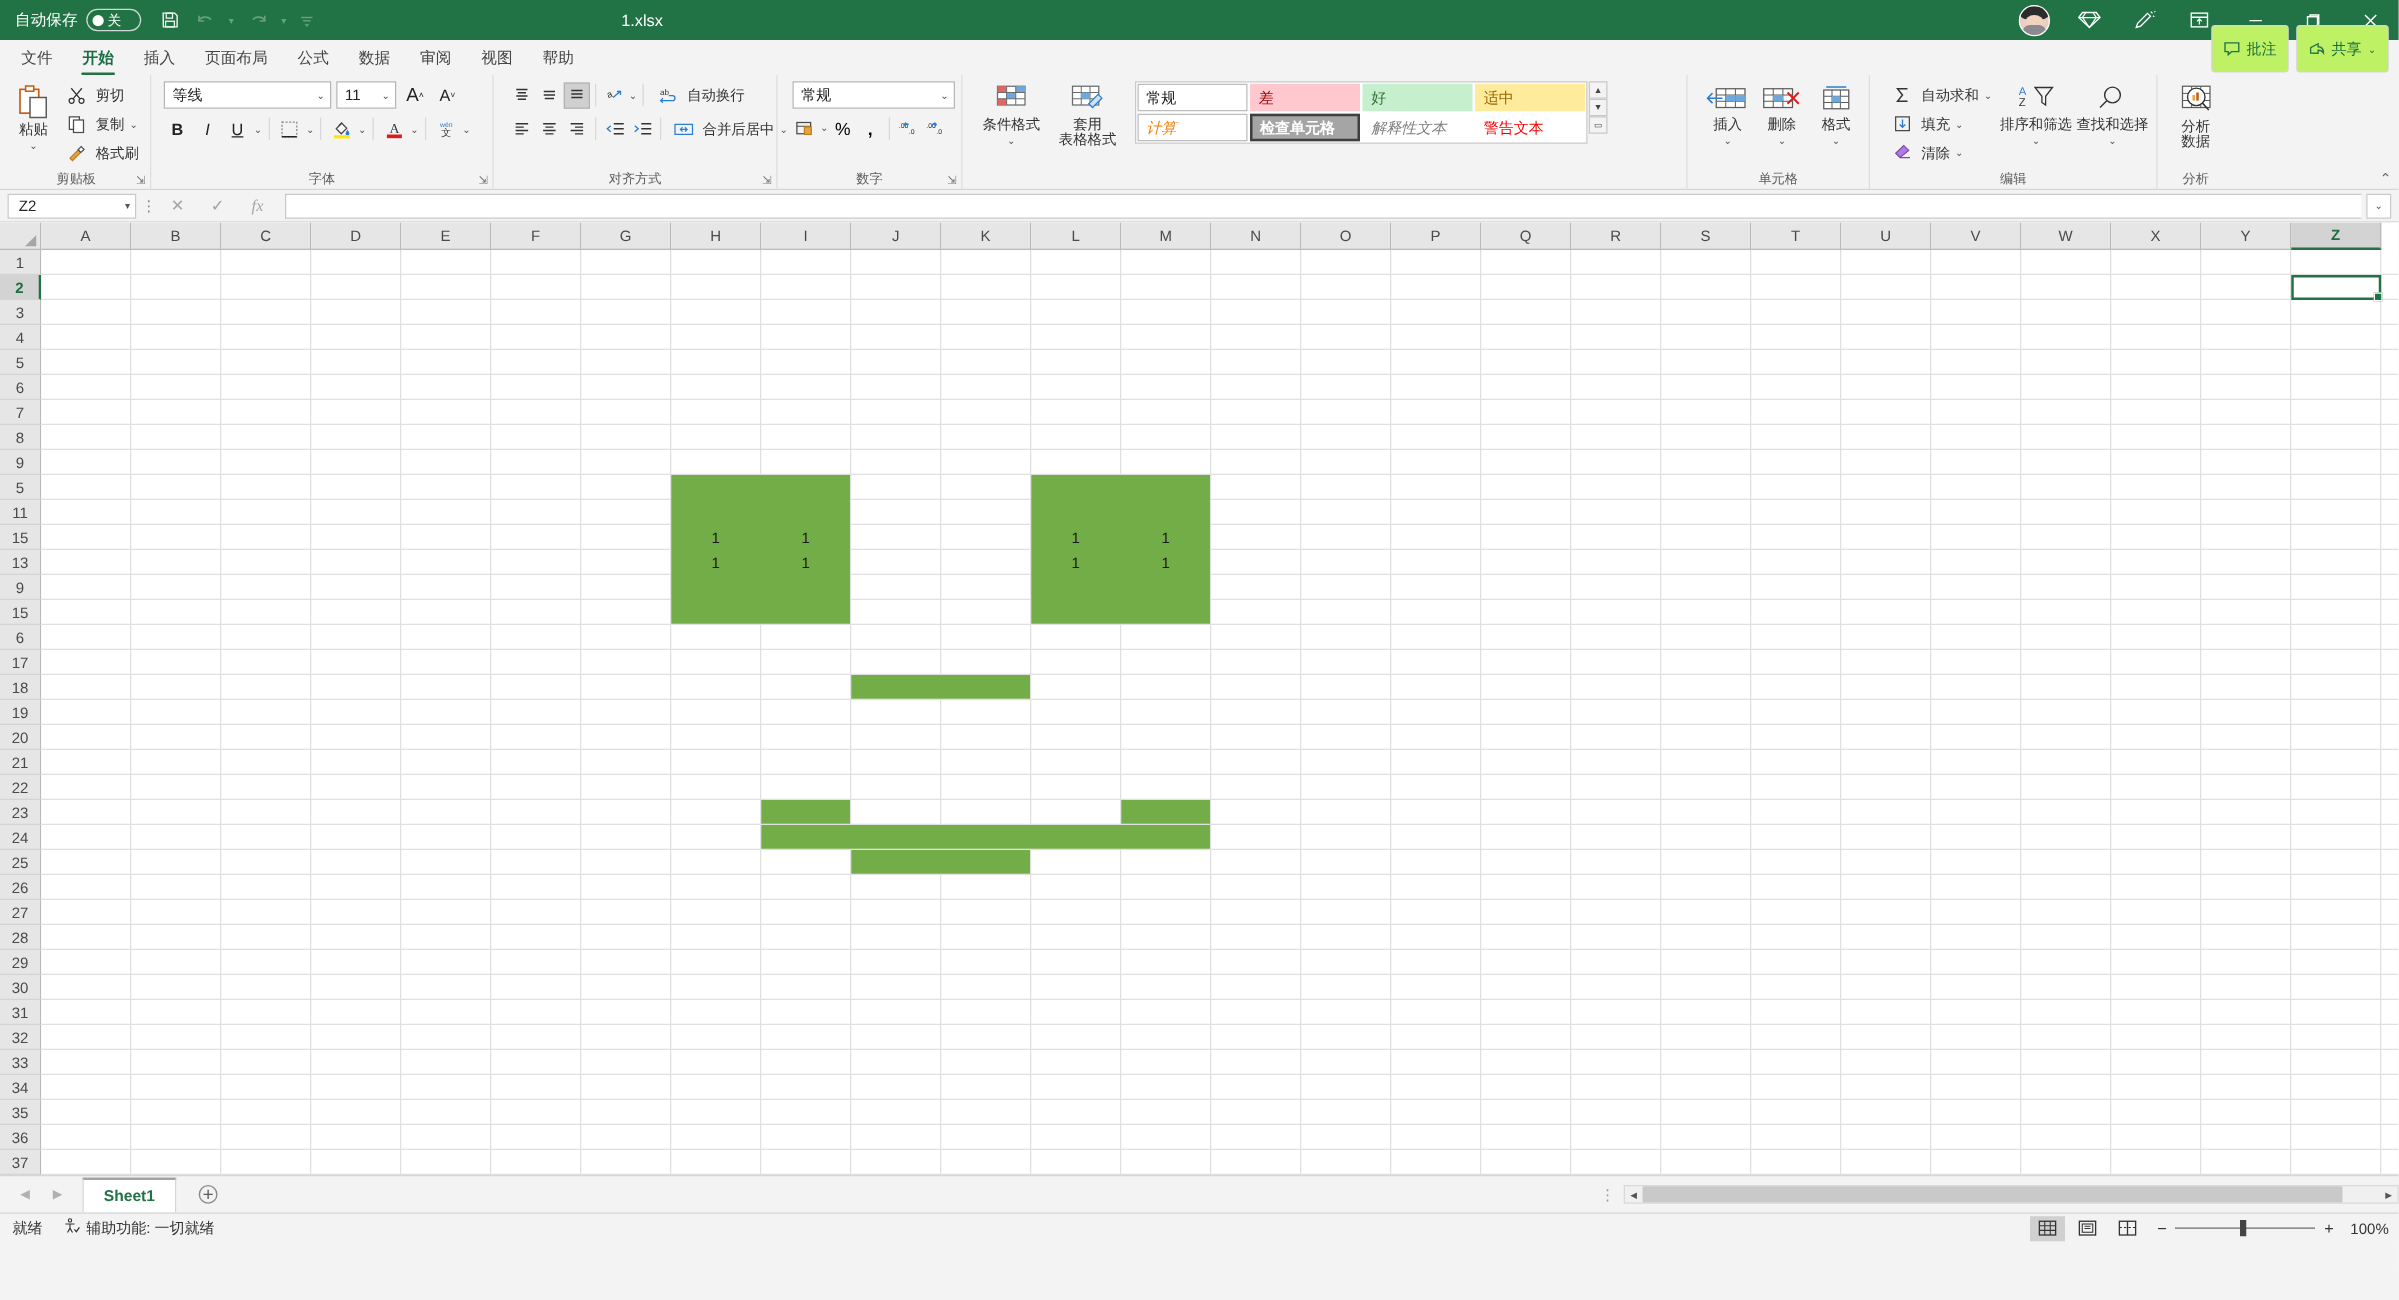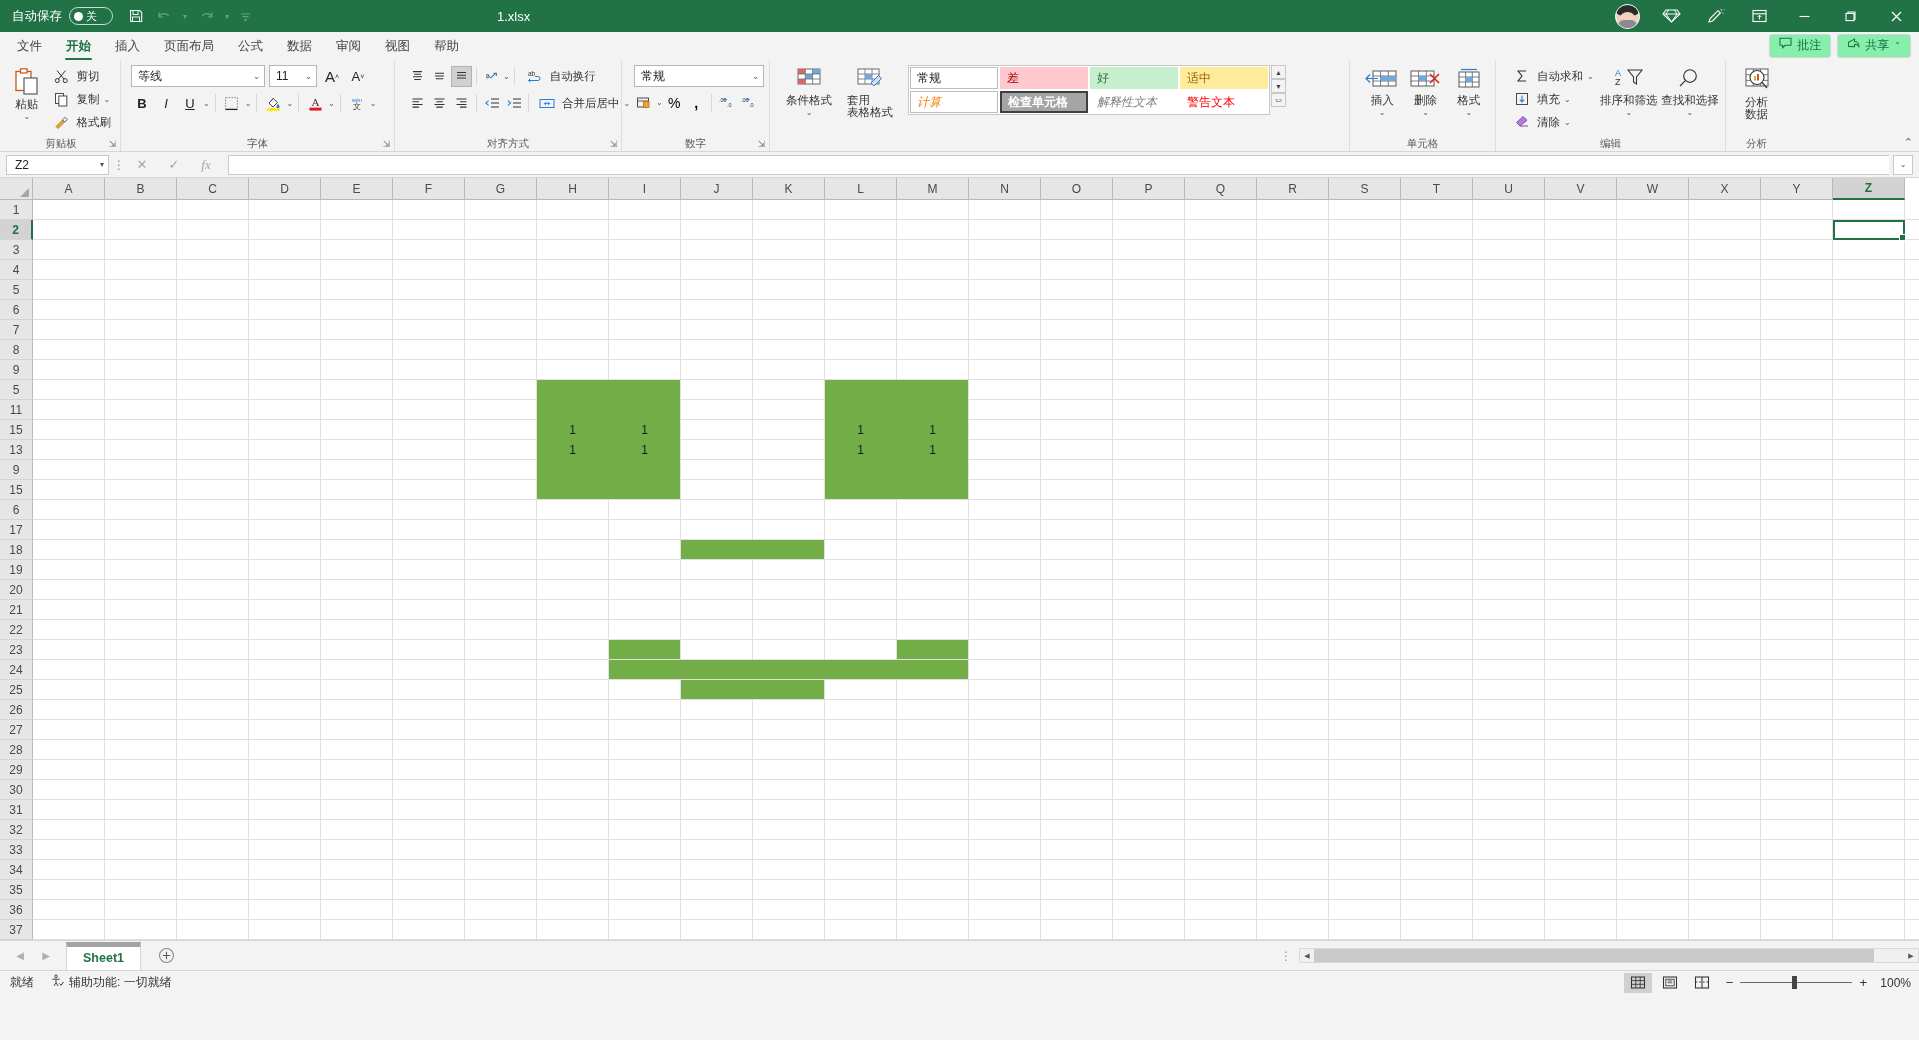--- a/index.html
+++ b/index.html
@@ -61,22 +61,22 @@
     font-size: 12.5px; color: #444; padding: 3px 11px 5px; margin-right: 2px;
     cursor: default; position: relative; white-space: nowrap;
   }
   .tab.active { color: #1a6e43; font-weight: 600; }
   .tab.active::after {
     content:""; position: absolute; bottom: 0; left: 10px; right: 10px;
     height: 2.5px; background: #217346; border-radius: 2px;
   }
   .tabsbar .right-btns { position: absolute; right: 8px; bottom: 2px; display: flex; gap: 6px; }
   .pillbtn {
-    display: flex; gap: 5px; font-size: 12px; color: #1a6e43;
-    border: 1px solid #d4d4d4; background: #86efac; border-radius: 3px; padding: 2px 9px; height: 24px;
+    display: flex; align-items: center; gap: 5px; font-size: 12px; color: #1a6e43;
+    border: 1px solid #d4d4d4; background: #bef264; border-radius: 3px; padding: 2px 9px; height: 38px;
   }
 
   
   .ribbon {
     height: 92px; background: #f3f3f3; display: flex; align-items: stretch;
     border-bottom: 1px solid #d6d6d6; position: relative; padding-left: 2px;
   }
   .rgroup { display: flex; flex-direction: column; position: relative; padding: 2px 6px 0; }
   .rgroup + .rgroup { border-left: 1px solid #dedede; }
   .rgbody { flex: 1; display: flex; align-items: flex-start; padding-top: 3px; }
@@ -85,21 +85,21 @@
     position: relative;
   }
   .dialog-launcher {
     position: absolute; right: 2px; bottom: 1px; width: 11px; height: 11px;
     color: #777; font-size: 9px; line-height: 11px; text-align: center;
   }
   .bigbtn {
     display: flex; flex-direction: column; align-items: center; justify-content: flex-start;
     width: 48px; font-size: 11.5px; color: #333; gap: 1px; padding-top: 2px;
   }
-  .bigbtn .lbl { text-align: left; line-height: 13px; }
+  .bigbtn .lbl { text-align: center; line-height: 13px; }
   .smallbtn {
     display: flex; align-items: center; gap: 4px; font-size: 11.5px; color: #333;
     height: 22px; padding: 0 3px; white-space: nowrap;
   }
   .iconbox { display: flex; align-items: center; justify-content: center; }
   .caret { font-size: 8px; color: #555; }
   .sq { display: flex; align-items: center; justify-content: center; width: 22px; height: 22px; }
 
   
   .fontrow1 { display: flex; align-items: center; gap: 4px; }
@@ -195,21 +195,21 @@
   }
 
   
   .sheetbar {
     height: 30px; background: #f3f3f3; display: flex; align-items: center;
     border-top: 1px solid #d6d6d6; padding-left: 8px; gap: 2px; position: relative;
   }
   .navarrow { width: 24px; height: 24px; display: flex; align-items: center; justify-content: center; color: #b0b0b0; font-size: 10px; }
   .sheettab {
     height: 28px; background: #fff; border: 1px solid #d6d6d6; border-bottom: none;
-    border-top: 5px solid #a3a3a3; display: flex; align-items: center; padding: 0 16px;
+    border-top: 2px solid #a3a3a3; display: flex; align-items: center; padding: 0 16px;
     font-size: 12.5px; color: #217346; font-weight: 600; margin-left: 6px;
   }
   .addsheet { width: 26px; height: 26px; display: flex; align-items: center; justify-content: center; margin-left: 10px; color: #666; }
   .hsb-wrap { position: absolute; right: 0; display: flex; align-items: center; height: 30px; }
   .hsb-dots { color: #9a9a9a; font-size: 12px; letter-spacing: -1px; padding: 0 8px; }
   .hsb {
     width: 620px; height: 15px; background: #f0f0f0; border: 1px solid #d9d9d9;
     display: flex; align-items: center; position: relative;
   }
   .hsb .thumb { position: absolute; left: 14px; width: 560px; height: 13px; background: #c9c9c9; border-radius: 1px; }

